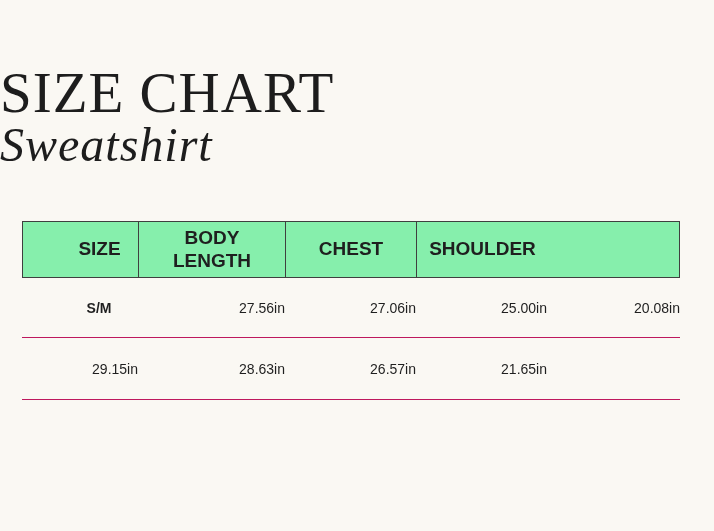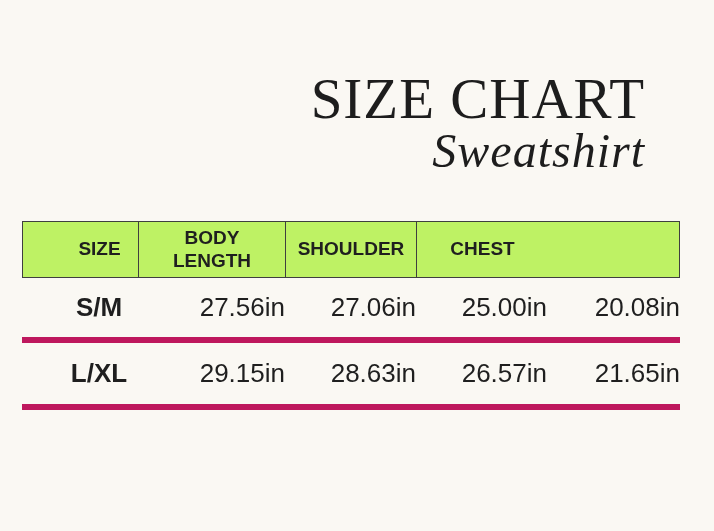--- a/index.html
+++ b/index.html
@@ -12,24 +12,24 @@
     position: relative;
     background: #faf8f3;
     font-family: "Liberation Sans", sans-serif;
     color: #1f1f1f;
     overflow: hidden;
   }
 
   
   .title-block {
     position: absolute;
-    top: 70px;
+    top: 64px;
     left: 0;
     width: 645px;
-    text-align: right;
+    text-align: left;
   }
   .main-title {
     font-family: "Liberation Serif", "DejaVu Serif", serif;
     font-weight: 400;
     font-size: 57px;
     line-height: 58px;
     letter-spacing: 1px;
     color: #1d1d1d;
     margin: 0;
   }
@@ -50,21 +50,21 @@
     top: 221px;
     left: 22px;
     width: 658px;
     box-sizing: border-box;
   }
   .thead {
     display: grid;
     grid-template-columns: 116px 147px 131px 131px 1fr;
     height: 57px;
     box-sizing: border-box;
-    background: #bef264;
+    background: #86efac;
     border: 1.5px solid #3f3f3f;
   }
   .th {
     display: flex;
     align-items: center;
     justify-content: center;
     text-align: center;
     font-weight: bold;
     font-size: 19px;
     line-height: 1.2;
@@ -75,22 +75,22 @@
   .th:last-child { border-right: none; }
   .th.size-col { padding-left: 38px; }
   .th .hdr-label { display: inline-block; }
   .th:nth-child(2) .hdr-label { max-width: 98px; }
 
   .trow {
     display: grid;
     grid-template-columns: 116px 147px 131px 131px 1fr;
     height: 59px;
     align-items: center;
-    border-bottom: 6px solid #be185d;
-    font-size: 26px;
+    border-bottom: 1px solid #be185d;
+    font-size: 14px;
   }
   .trow:last-child { height: 61px; }
   .cell { text-align: right; }
   .label-cell {
     text-align: center;
     font-weight: bold;
     padding-left: 38px;
   }
 </style>
 </head>
@@ -104,36 +104,35 @@
 <div class="size-table">
 
   <div class="thead">
     <div class="th size-col">
       <span class="hdr-label">SIZE</span>
     </div>
     <div class="th">
       <span class="hdr-label">BODY LENGTH</span>
     </div>
     <div class="th">
-      <span class="hdr-label">SHOULDER</span>
+      <span class="hdr-label">CHEST</span>
     </div>
     <div class="th">
-      <span class="hdr-label">CHEST</span>
+      <span class="hdr-label">SHOULDER</span>
     </div>
   </div>
 
   <div class="trow">
     <div class="label-cell">S/M</div>
     <div class="cell">27.56in</div>
     <div class="cell">27.06in</div>
     <div class="cell">25.00in</div>
     <div class="cell">20.08in</div>
   </div>
 
   <div class="trow">
-    <div class="label-cell">L/XL</div>
     <div class="cell">29.15in</div>
     <div class="cell">28.63in</div>
     <div class="cell">26.57in</div>
     <div class="cell">21.65in</div>
   </div>
 
 </div>
 
 </body></html>

